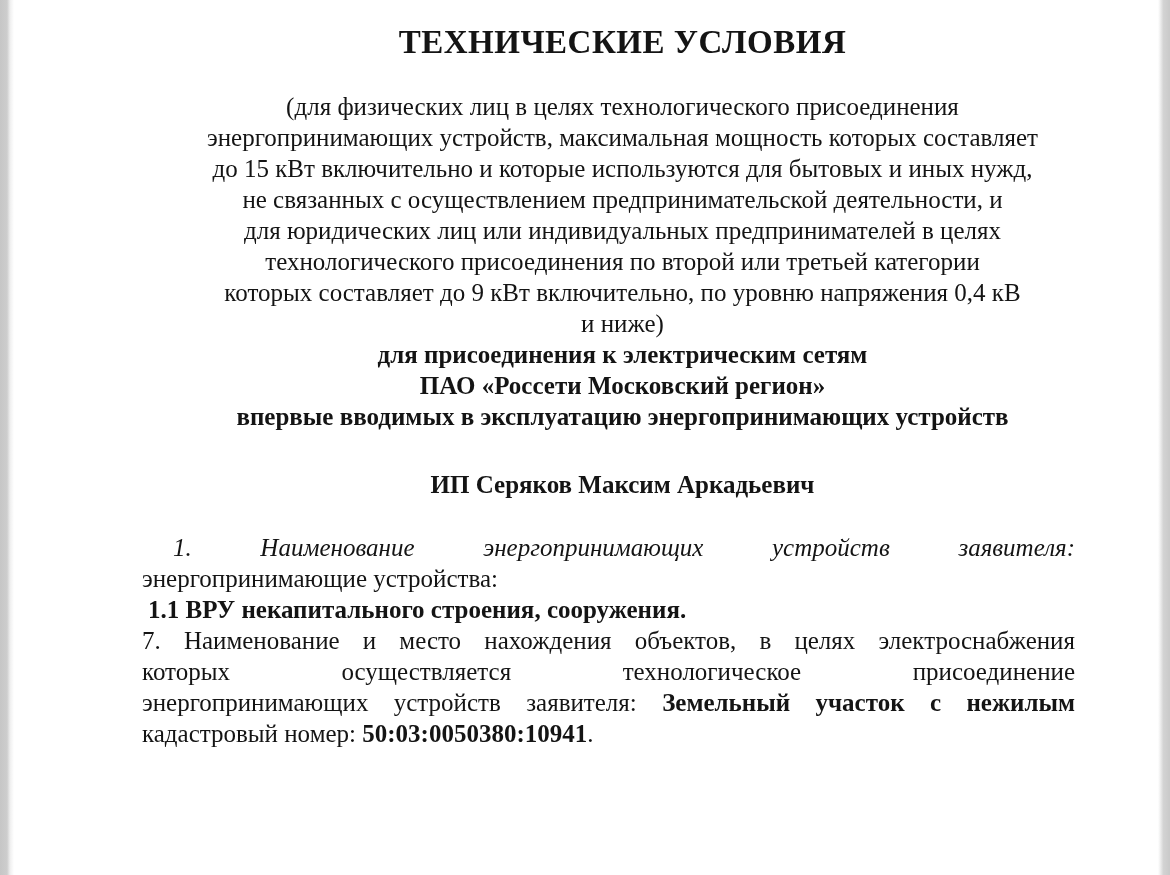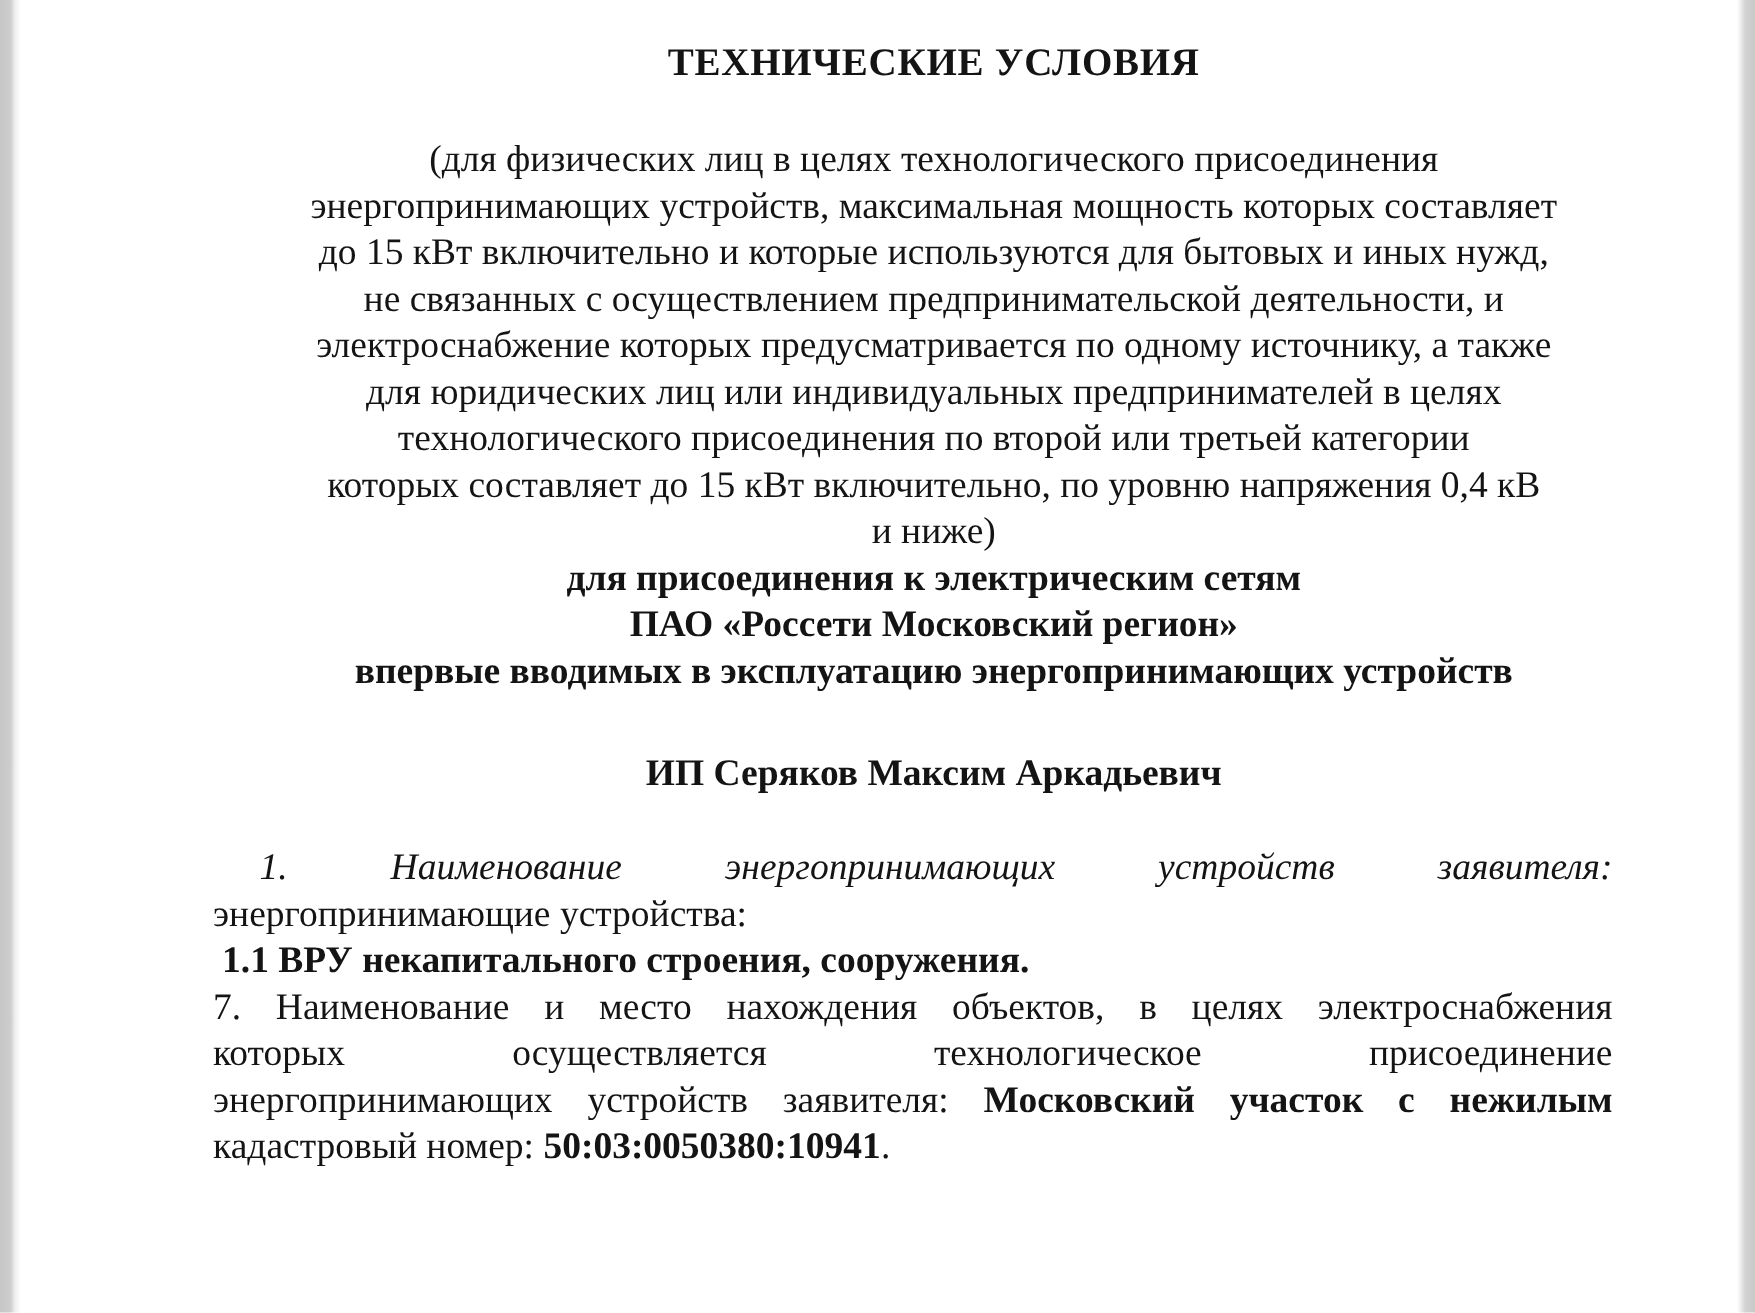--- a/index.html
+++ b/index.html
@@ -33,21 +33,21 @@
     background: linear-gradient(to left, #c9c9c9 0%, #d3d3d3 55%, #f2f2f2 85%, #ffffff 100%);
   }
   .page-content {
     position: absolute;
     left: 142px;
     top: 0;
     width: 933px;
   }
   .doc-title {
     margin: 24px 0 0 0;
-    font-size: 26px;
+    font-size: 33px;
     line-height: 36px;
     font-weight: bold;
     text-align: center;
     padding-left: 28px;
     letter-spacing: 0.5px;
   }
   .block {
     font-size: 25px;
     line-height: 31px;
   }
@@ -73,24 +73,23 @@
 <body>
 
 <div class="page-content">
   <h1 class="doc-title">ТЕХНИЧЕСКИЕ УСЛОВИЯ</h1>
 
   <div class="block centered preamble">
       <div class="line">(для физических лиц в целях технологического присоединения</div>
       <div class="line">энергопринимающих устройств, максимальная мощность которых составляет</div>
       <div class="line">до 15 кВт включительно и которые используются для бытовых и иных нужд,</div>
       <div class="line">не связанных с осуществлением предпринимательской деятельности, и</div>
-      <div class="line">электроснабжение которых предусматривается по одному источнику, а также</div>
       <div class="line">для юридических лиц или индивидуальных предпринимателей в целях</div>
       <div class="line">технологического присоединения по второй или третьей категории</div>
-      <div class="line">которых составляет до 15 кВт включительно, по уровню напряжения 0,4 кВ</div>
+      <div class="line">которых составляет до 9 кВт включительно, по уровню напряжения 0,4 кВ</div>
       <div class="line">и ниже)</div>
     </div>
 
   <div class="block centered bold conn">
       <div class="line">для присоединения к электрическим сетям</div>
       <div class="line">ПАО «Россети Московский регион»</div>
       <div class="line">впервые вводимых в эксплуатацию энергопринимающих устройств</div>
     </div>
 
   <div class="block centered bold applicant">ИП Серяков Максим Аркадьевич</div>
@@ -99,20 +98,20 @@
       <div>
         <div class="line justify indent"><span class="seg">1. Наименование энергопринимающих устройств заявителя:</span></div>
         <div class="line"><span class="seg">энергопринимающие устройства:</span></div>
       </div>
       <div>
         <div class="line small-indent"><span class="seg b">1.1 ВРУ некапитального строения, сооружения.</span></div>
       </div>
       <div>
         <div class="line justify"><span class="seg">7. Наименование и место нахождения объектов, в целях электроснабжения</span></div>
         <div class="line justify"><span class="seg">которых осуществляется технологическое присоединение</span></div>
-        <div class="line justify"><span class="seg">энергопринимающих устройств заявителя: </span><span class="seg b">Московский участок с нежилым</span></div>
+        <div class="line justify"><span class="seg">энергопринимающих устройств заявителя: </span><span class="seg b">Земельный участок с нежилым</span></div>
         <div class="line"><span class="seg">кадастровый номер: </span><span class="seg b">50:03:0050380:10941</span><span class="seg">.</span></div>
       </div>
     </div>
 </div>
 
 <div class="edge left"></div>
 <div class="edge right"></div>
 
 </body></html>

